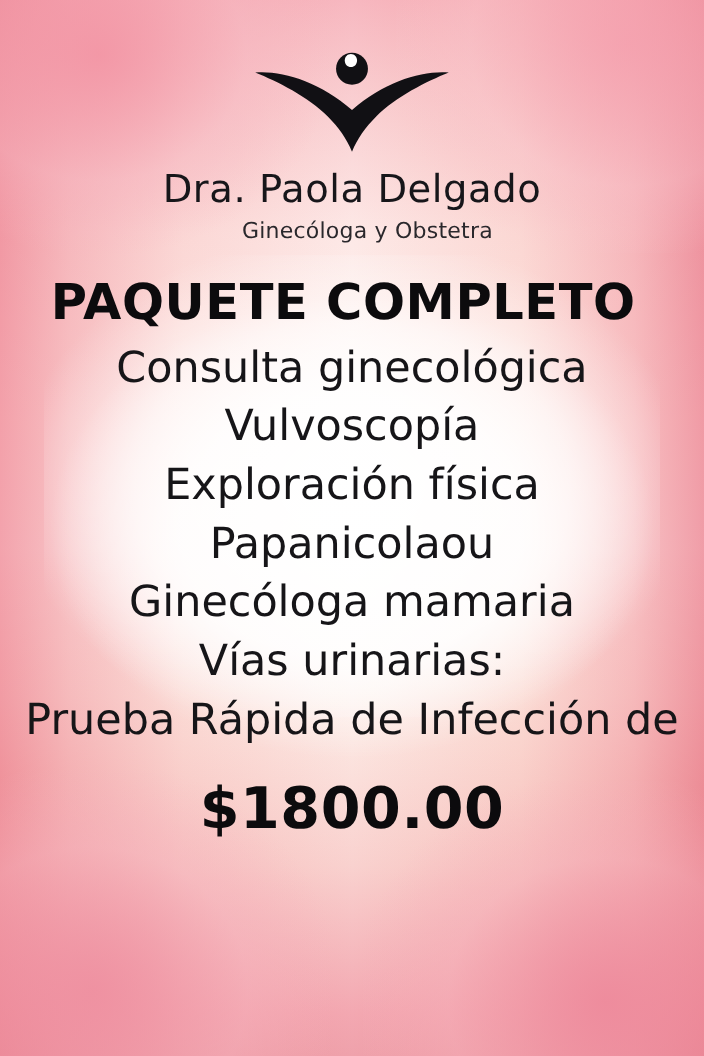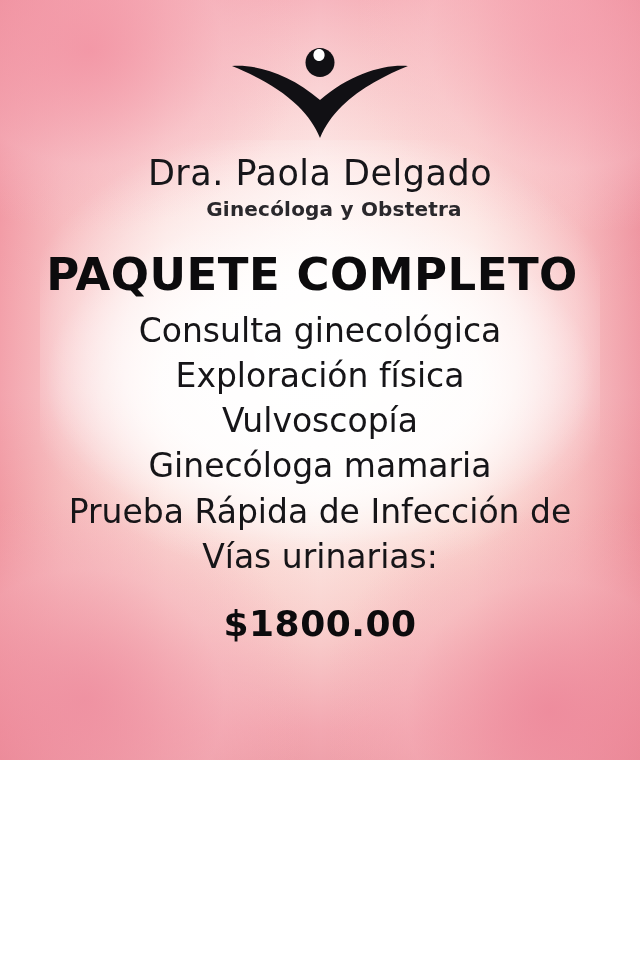--- a/index.html
+++ b/index.html
@@ -9,21 +9,21 @@
   body {
     width: 640px;
     height: 960px;
     font-family: "DejaVu Sans", sans-serif;
     overflow: hidden;
   }
 
   .poster {
     position: relative;
     width: 640px;
-    height: 760px;
+    height: 960px;
     box-sizing: border-box;
     background:
       radial-gradient(ellipse 55% 28% at 50% 50%, rgba(255,255,255,0.96) 0%, rgba(255,255,255,0.80) 45%, rgba(255,255,255,0.0) 78%),
       linear-gradient(180deg, #f7b9c3 0%, #f9cdd2 8%, #fdeaea 22%, #fff6f3 40%, #fffaf7 52%, #fdeeea 66%, #f9d3d2 82%, #f3a9b4 96%, #efa3ae 100%),
       linear-gradient(90deg, #f3a6b2 0%, #f8c8cd 10%, #fdeae8 26%, #fffdfb 50%, #fdeae6 74%, #f8c6cb 90%, #f0a0ad 100%);
     background-blend-mode: normal, multiply, normal;
     overflow: hidden;
   }
 
   
@@ -70,21 +70,21 @@
     font-weight: 400;
     letter-spacing: 0.5px;
     color: #17161a;
     line-height: 1.1;
     margin: 14px 0 2px 0;
   }
 
   .specialty {
     font-family: "DejaVu Sans", sans-serif;
     font-size: 20px;
-    font-weight: 700;
+    font-weight: 400;
     color: #2a282c;
     letter-spacing: 0.2px;
     margin: 4px 0 0 0;
     padding-left: 28px;
   }
 
   .package-title {
     font-family: "DejaVu Sans", sans-serif;
     font-weight: bold;
     font-size: 45px;
@@ -94,31 +94,31 @@
     line-height: 1.05;
   }
 
   .services {
     list-style: none;
     margin: 0;
     padding: 0;
   }
   .services li {
     font-family: "DejaVu Sans", sans-serif;
-    font-size: 33px;
+    font-size: 39px;
     font-weight: 400;
     color: #161518;
     line-height: 1.37;
     white-space: nowrap;
   }
 
   .price {
     font-family: "DejaVu Sans", sans-serif;
     font-weight: bold;
-    font-size: 36px;
+    font-size: 52px;
     color: #0c0b0d;
     margin-top: 24px;
     letter-spacing: 0.5px;
   }
 </style>
 </head>
 <body>
 
 <div class="poster">
   <div class="bloom tl"></div>
@@ -135,22 +135,23 @@
       <path d="M12 22 C36 20 70 30 100 56 C130 30 164 20 188 22 C168 30 140 44 122 62 C112 72 105 82 100 94 C95 82 88 72 78 62 C60 44 32 30 12 22 Z" fill="#111014"></path>
     </svg>
 
     <div class="doctor-name">Dra. Paola Delgado</div>
     <div class="specialty">Ginecóloga y Obstetra</div>
 
     <div class="package-title">PAQUETE COMPLETO</div>
 
     <ul class="services">
       <li>Consulta ginecológica</li>
+      <li>Vulvoscopía</li>
       <li>Exploración física</li>
-      <li>Vulvoscopía</li>
+      <li>Papanicolaou</li>
       <li>Ginecóloga mamaria</li>
+      <li>Vías urinarias:</li>
       <li>Prueba Rápida de Infección de</li>
-      <li>Vías urinarias:</li>
     </ul>
 
     <div class="price">$1800.00</div>
   </div>
 </div>
 
 </body></html>

